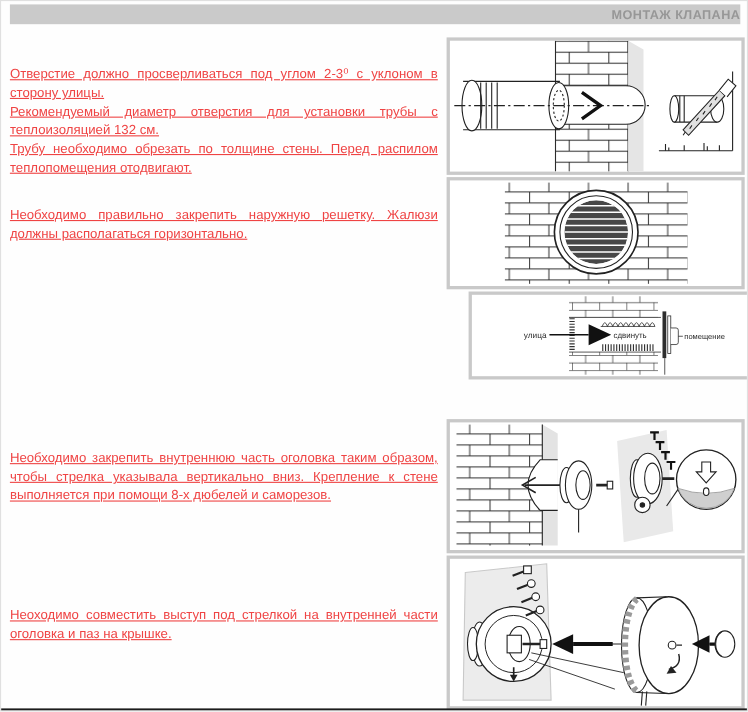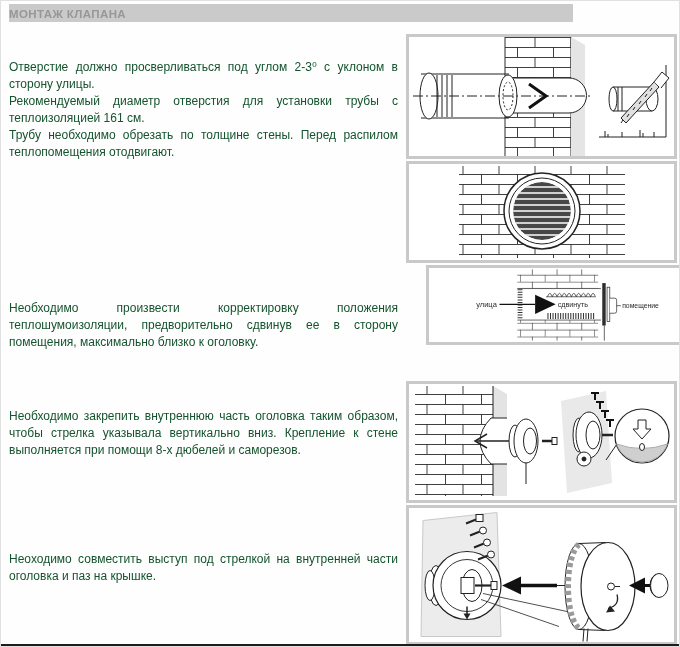--- a/index.html
+++ b/index.html
@@ -2,30 +2,31 @@
 <html><head>
 <meta charset="utf-8">
 <style>
   html,body { margin:0; padding:0; background:#ffffff; }
   .page {
     position:relative; width:680px; height:647px; box-sizing:border-box;
     background:#fefefe; border:1px solid #e0e0e0; overflow:hidden;
     font-family:"Liberation Sans","DejaVu Sans",sans-serif; color:#333;
   }
   .header-bar {
-    position:absolute; left:8px; top:3px; width:564px; height:18px;
-    background:#cacaca; text-align:left; line-height:18px;
+    position:absolute; left:8px; top:3px; width:664px; height:18px;
+    background:#cacaca; text-align:right; line-height:18px;
   }
   .header-bar span {
     font-size:11.5px; font-weight:bold; color:#979797; letter-spacing:0.4px;
   }
   .tblock { position:absolute; left:8px; width:389px; }
   .tblock p {
-    margin:0; font-size:12px; line-height:17px; color:#14532d;
+    margin:0; font-size:12px; line-height:17px; color:#ef4444;
     text-align:justify;
+    text-decoration:underline;
   }
   .b1 { top:58px; }
   .b2 { top:186px; }
   .b3 { top:299px; }
   .b4 { top:407px; }
   .b5 { top:550px; }
   .fig {
     position:absolute; left:405px; width:271px; box-sizing:border-box;
     border:3px solid #c9c9c9; background:#fff;
   }
@@ -45,28 +46,28 @@
 <body>
 
 <div class="page">
 
   <div class="header-bar">
     <span>МОНТАЖ КЛАПАНА</span>
   </div>
 
   <div class="tblock b1">
     <p>Отверстие должно просверливаться под углом 2-3⁰ с уклоном в сторону улицы.</p>
-    <p>Рекомендуемый диаметр отверстия для установки трубы с теплоизоля­цией 161 см.</p>
+    <p>Рекомендуемый диаметр отверстия для установки трубы с теплоизоля­цией 132 см.</p>
     <p>Трубу необходимо обрезать по толщине стены. Перед распилом тепло­помещения отодвигают.</p>
   </div>
 
-
-  <div class="tblock b3">
-    <p>Необходимо произвести корректировку положения теплошумоизоляции, предворительно сдвинув ее в сторону помещения, максимально близко к оголовку.</p>
-  </div>
+  <div class="tblock b2">
+    <p>Необходимо правильно закрепить наружную решетку. Жалюзи должны располагаться горизонтально.</p>
+  </div>
+
 
   <div class="tblock b4">
     <p>Необходимо закрепить внутреннюю часть оголовка таким образом, чтобы стрелка указывала вертикально вниз. Крепление к стене выпол­няется при помощи 8-х дюбелей и саморезов.</p>
   </div>
 
   <div class="tblock b5">
     <p>Неоходимо совместить выступ под стрелкой на внутренней части ого­ловка и паз на крышке.</p>
   </div>
 
   <div class="fig f1">

